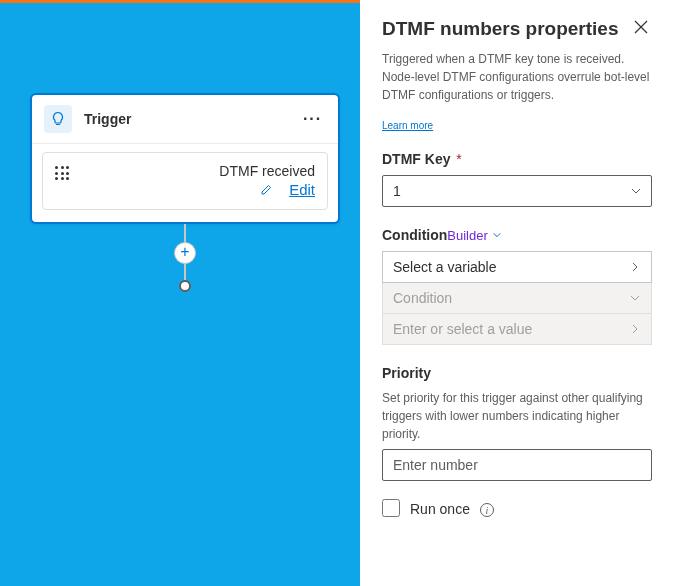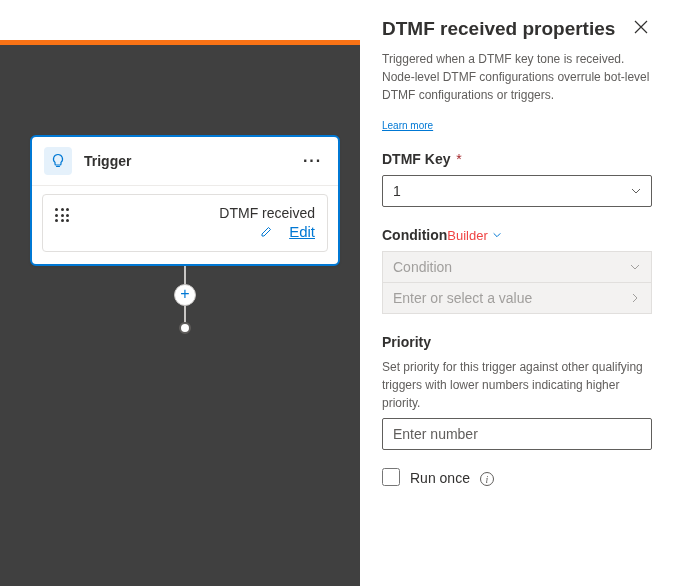--- a/index.html
+++ b/index.html
@@ -8,24 +8,23 @@
       font-size: 14px;
       color: #323130;
       background: #fff;
       width: 674px;
       height: 586px;
       overflow: hidden;
       display: flex;
     }
     .canvas {
       flex: 1;
-      background: #404040;
+      background: #0ea5e9;
       position: relative;
-      border-top: 5px solid #f97316;
-      margin-top: 40px;
+      border-top: 3px solid #f97316;
     }
     .canvas-inner {
       padding: 40px 20px 0 20px;
     }
     .node-card {
       border: 2px solid #0078d4;
       border-radius: 6px;
       background: #fff;
       box-shadow: 0 1px 3px rgba(0,0,0,0.08);
       width: 310px;
@@ -185,21 +184,21 @@
     }
     .field-wrap { position: relative; margin-bottom: 20px; }
     .chev {
       position: absolute;
       right: 10px;
       top: 50%;
       transform: translateY(-50%);
       pointer-events: none;
     }
     .builder-toggle {
-      color: #ef4444;
+      color: #6d28d9;
       font-size: 13px;
       font-weight: 400;
       display: inline-flex;
       align-items: center;
       gap: 4px;
       cursor: pointer;
     }
     .cond-block { margin-bottom: 20px; }
     .cond-row {
       display: flex;
@@ -296,21 +295,21 @@
       <div class="conn-line l1"></div>
       <div class="plus-btn">+</div>
       <div class="conn-line l2"></div>
       <div class="end-circle"></div>
     </div>
   </div>
 </div>
 
 <div class="panel">
   <div class="panel-header">
-    <div class="panel-title">DTMF received properties</div>
+    <div class="panel-title">DTMF numbers properties</div>
     <div class="close-btn">
       <svg width="14" height="14" viewBox="0 0 14 14">
           <path d="M1 1l12 12M13 1L1 13" stroke="#323130" stroke-width="1.2"></path>
         </svg>
     </div>
   </div>
   <div class="panel-desc">Triggered when a DTMF key tone is received. Node-level DTMF configurations overrule bot-level DTMF configurations or triggers.</div>
   <a class="learn-more">Learn more</a>
 
   <div class="field-label">
@@ -326,20 +325,26 @@
   <div class="field-label">
     <span>Condition</span>
     <span class="builder-toggle">
       <span>Builder</span>
       <svg width="10" height="10" viewBox="0 0 12 12">
           <path d="M2 4l4 4 4-4" stroke="#0078d4" stroke-width="1.2" fill="none"></path>
         </svg>
     </span>
   </div>
   <div class="cond-block">
+    <div class="cond-row">
+      <span>Select a variable</span>
+      <svg class="arrow" width="12" height="12" viewBox="0 0 12 12">
+          <path d="M4 2l4 4-4 4" stroke="#605e5c" stroke-width="1" fill="none"></path>
+        </svg>
+    </div>
     <div class="cond-row disabled">
       <span>Condition</span>
       <svg class="arrow" width="12" height="12" viewBox="0 0 12 12">
           <path d="M2 4l4 4 4-4" stroke="#a19f9d" stroke-width="1" fill="none"></path>
         </svg>
     </div>
     <div class="cond-row disabled">
       <span>Enter or select a value</span>
       <svg class="arrow" width="12" height="12" viewBox="0 0 12 12">
           <path d="M4 2l4 4-4 4" stroke="#a19f9d" stroke-width="1" fill="none"></path>

